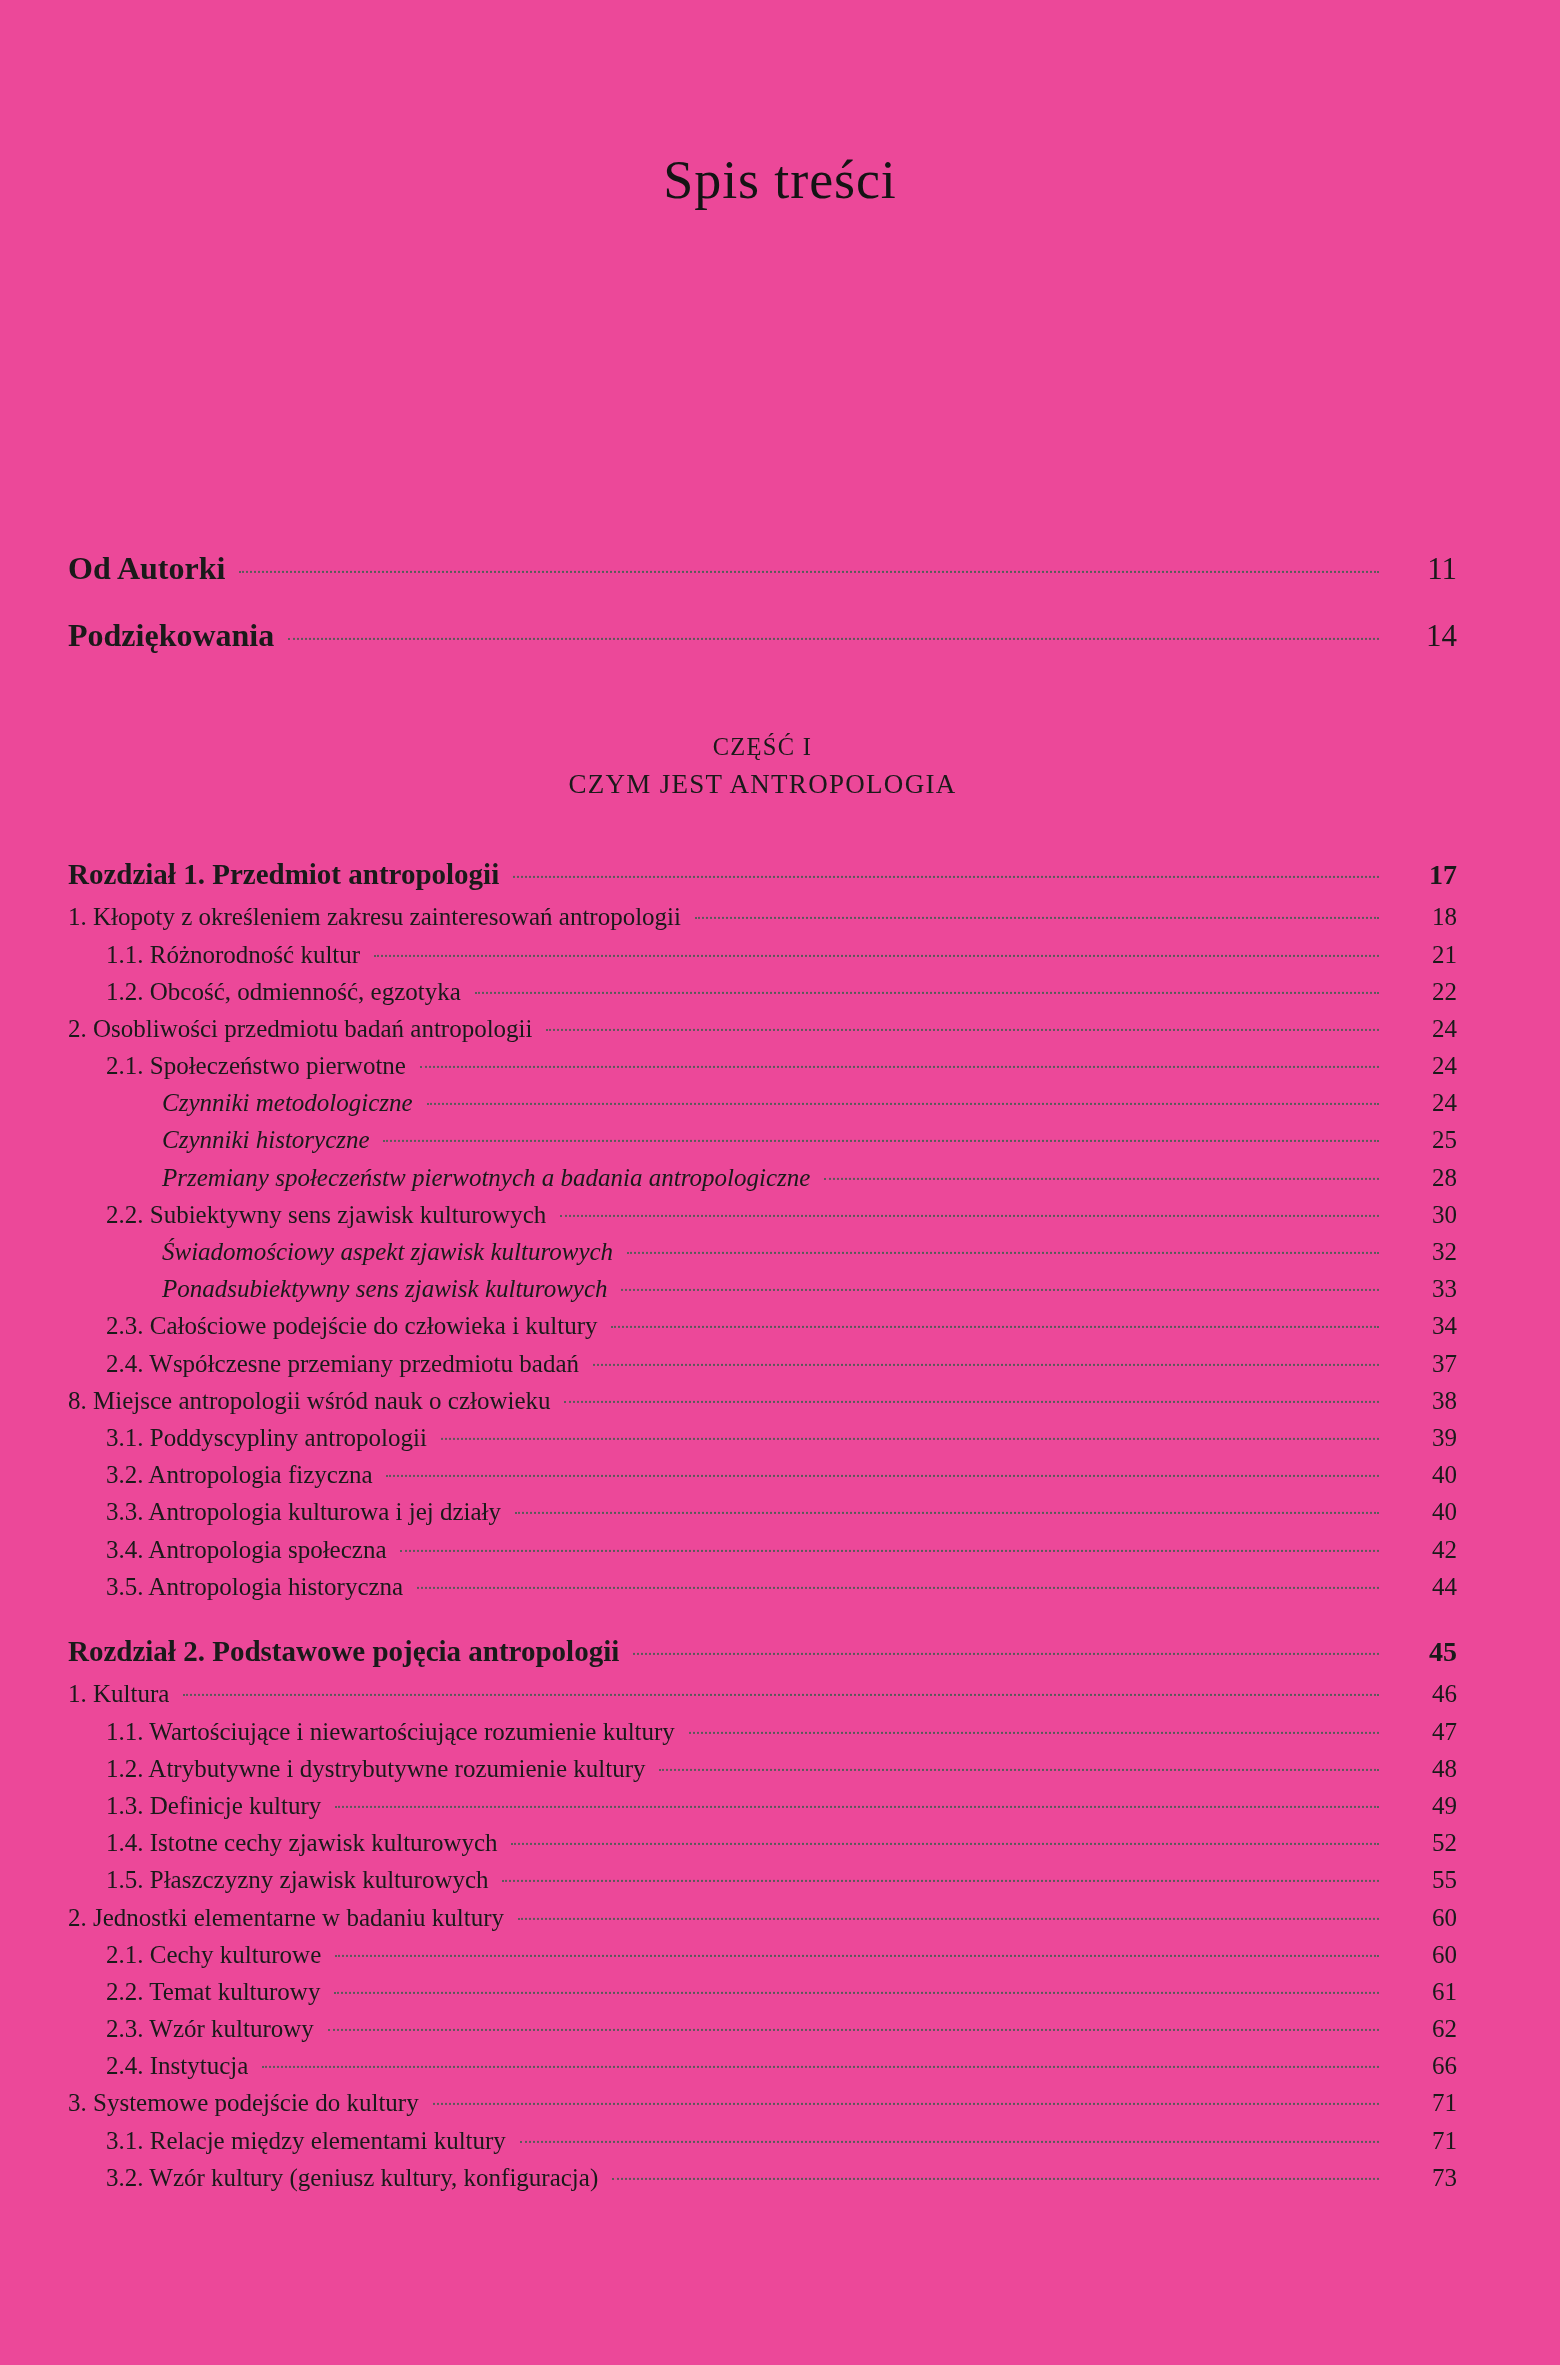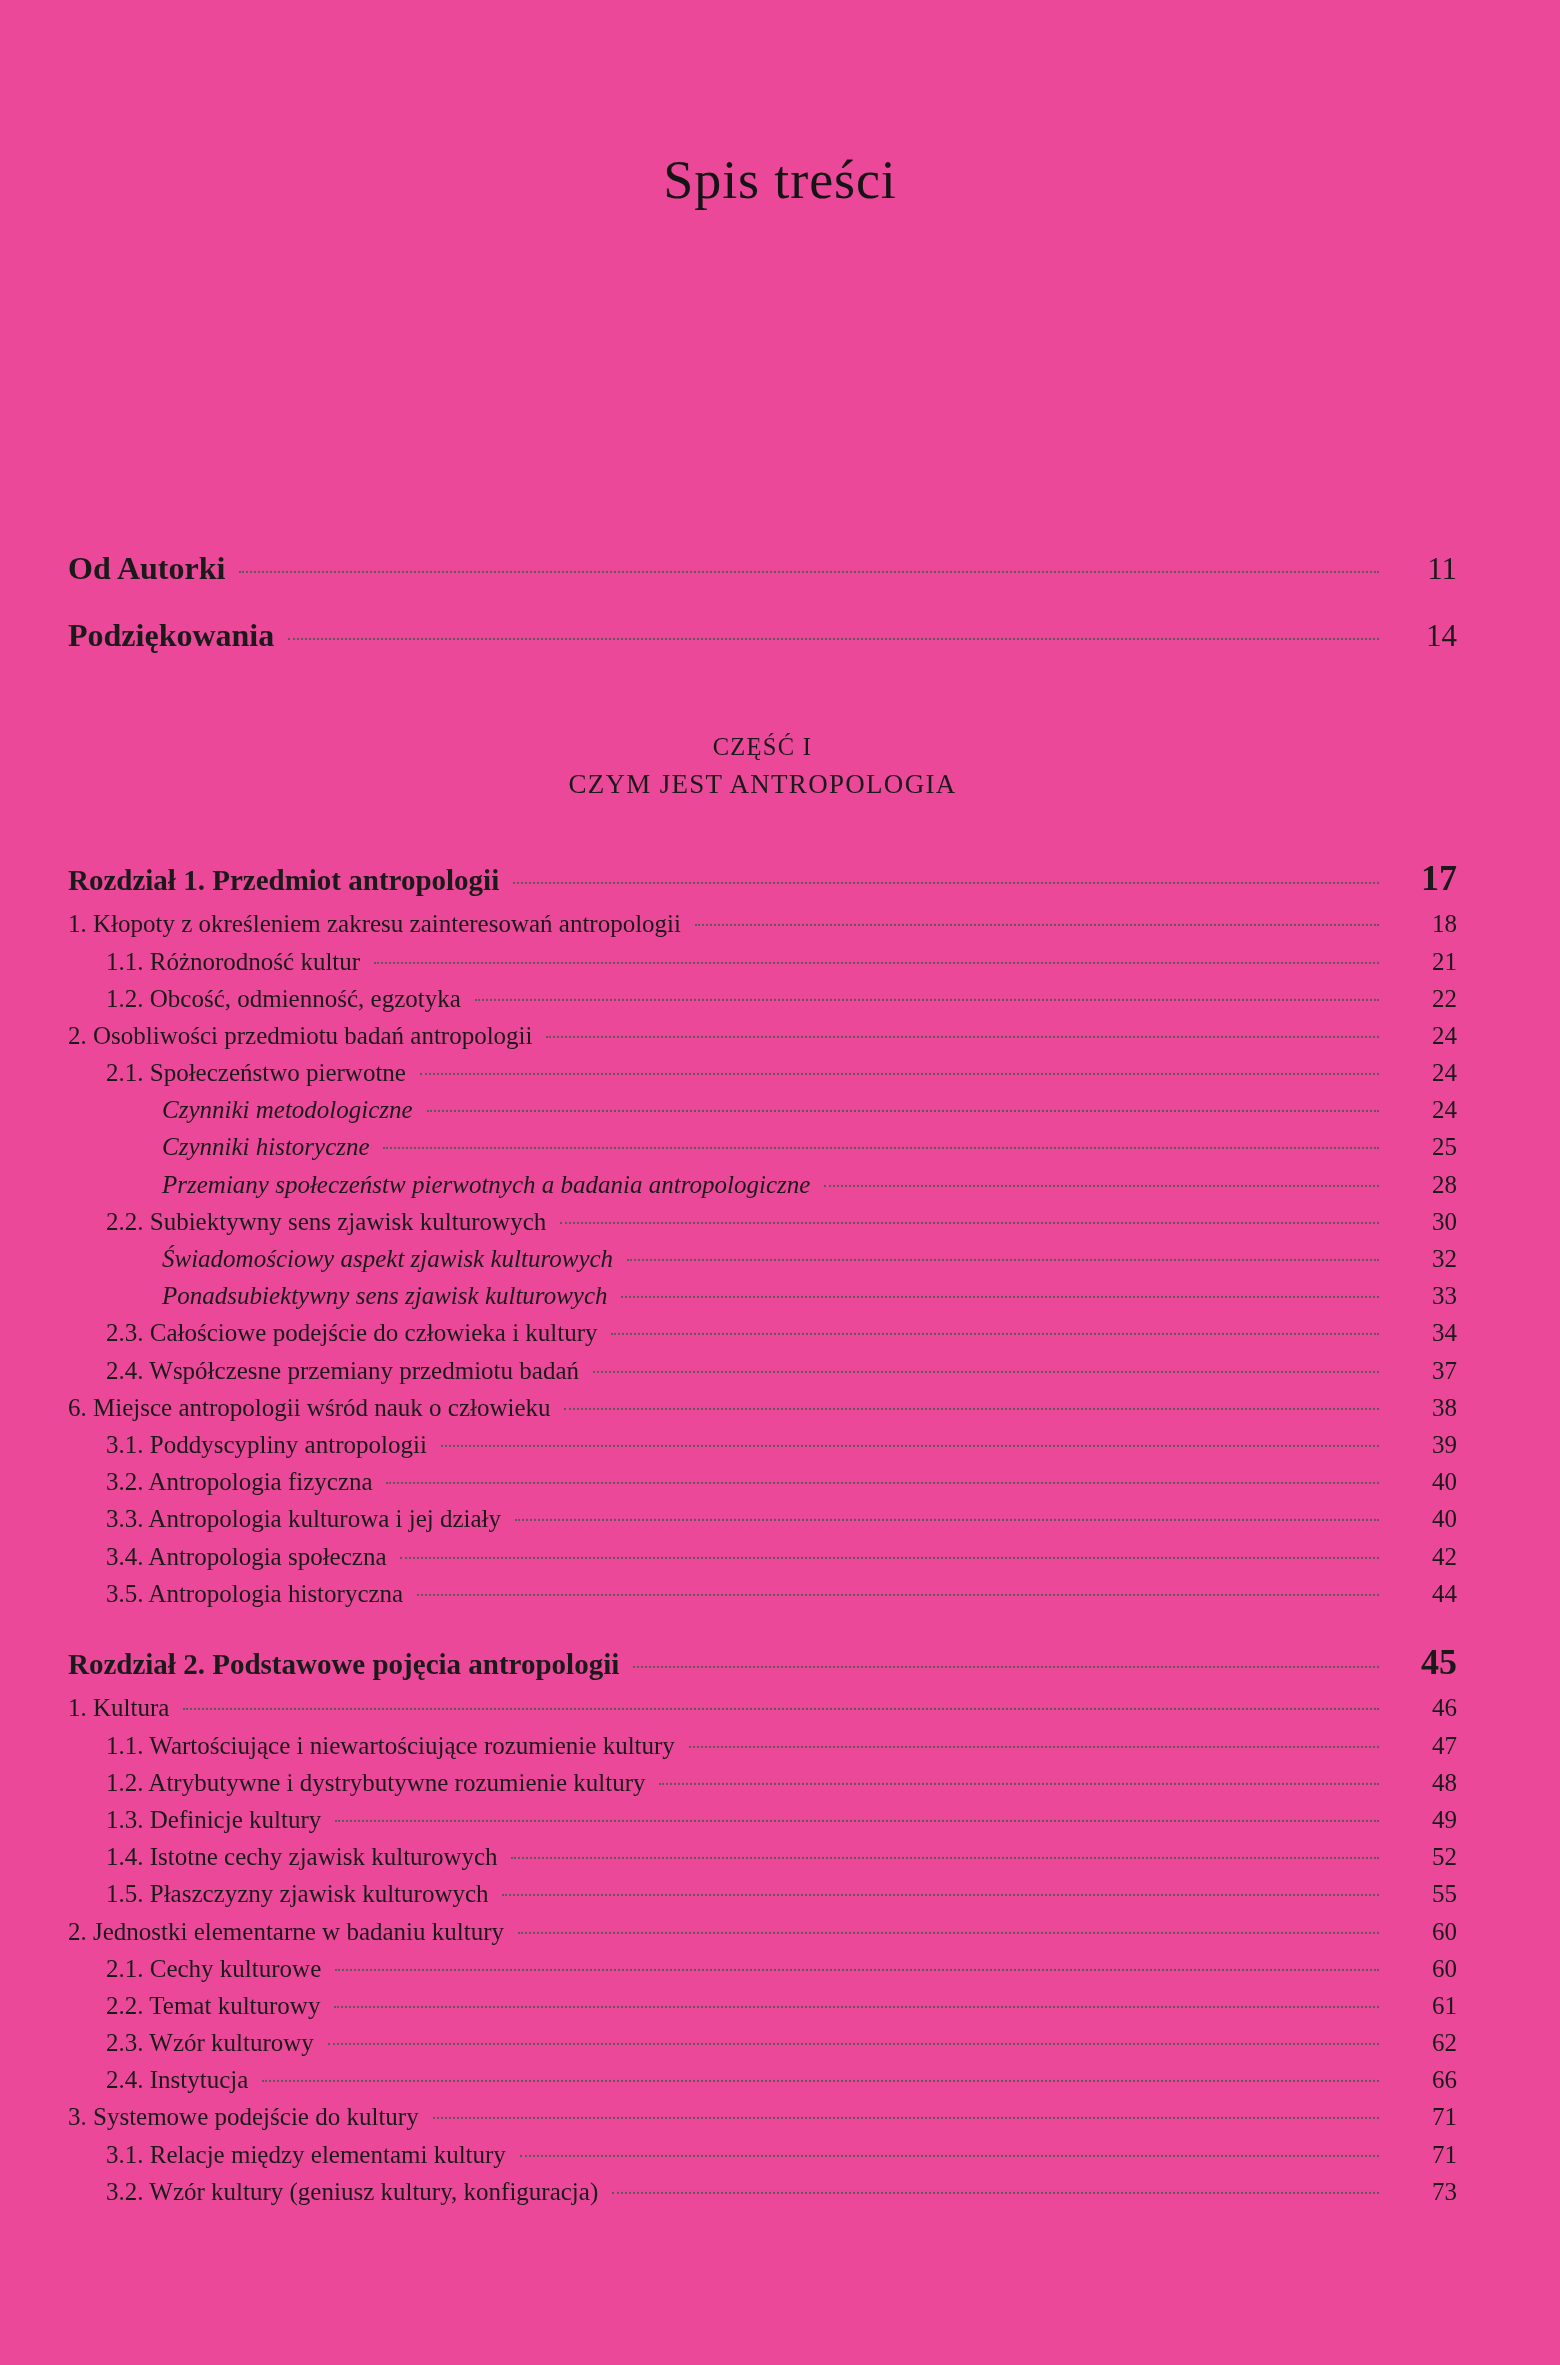--- a/index.html
+++ b/index.html
@@ -105,21 +105,21 @@
 
   .chapter {
     margin-top: 23px;
     margin-bottom: 15.7px;
   }
   .chapter .label {
     font-size: 29px;
     font-weight: 700;
   }
   .chapter .page-num {
-    font-size: 36px;
+    font-size: 28px;
     font-weight: 700;
   }
 
   
   .lvl1 .label { padding-left: 0; }
   .lvl2 .label { padding-left: 38px; }
   .lvl3 .label { padding-left: 94px; font-style: italic; }
 
   .gap-before { margin-top: 38px; }
 
@@ -218,21 +218,21 @@
           <span class="label">2.3. Całościowe podejście do człowieka i kultury</span>
           <span class="leader"></span>
           <span class="page-num">34</span>
         </div>
         <div class="row lvl2">
           <span class="label">2.4. Współczesne przemiany przedmiotu badań</span>
           <span class="leader"></span>
           <span class="page-num">37</span>
         </div>
         <div class="row lvl1">
-          <span class="label">6. Miejsce antropologii wśród nauk o człowieku</span>
+          <span class="label">8. Miejsce antropologii wśród nauk o człowieku</span>
           <span class="leader"></span>
           <span class="page-num">38</span>
         </div>
         <div class="row lvl2">
           <span class="label">3.1. Poddyscypliny antropologii</span>
           <span class="leader"></span>
           <span class="page-num">39</span>
         </div>
         <div class="row lvl2">
           <span class="label">3.2. Antropologia fizyczna</span>

